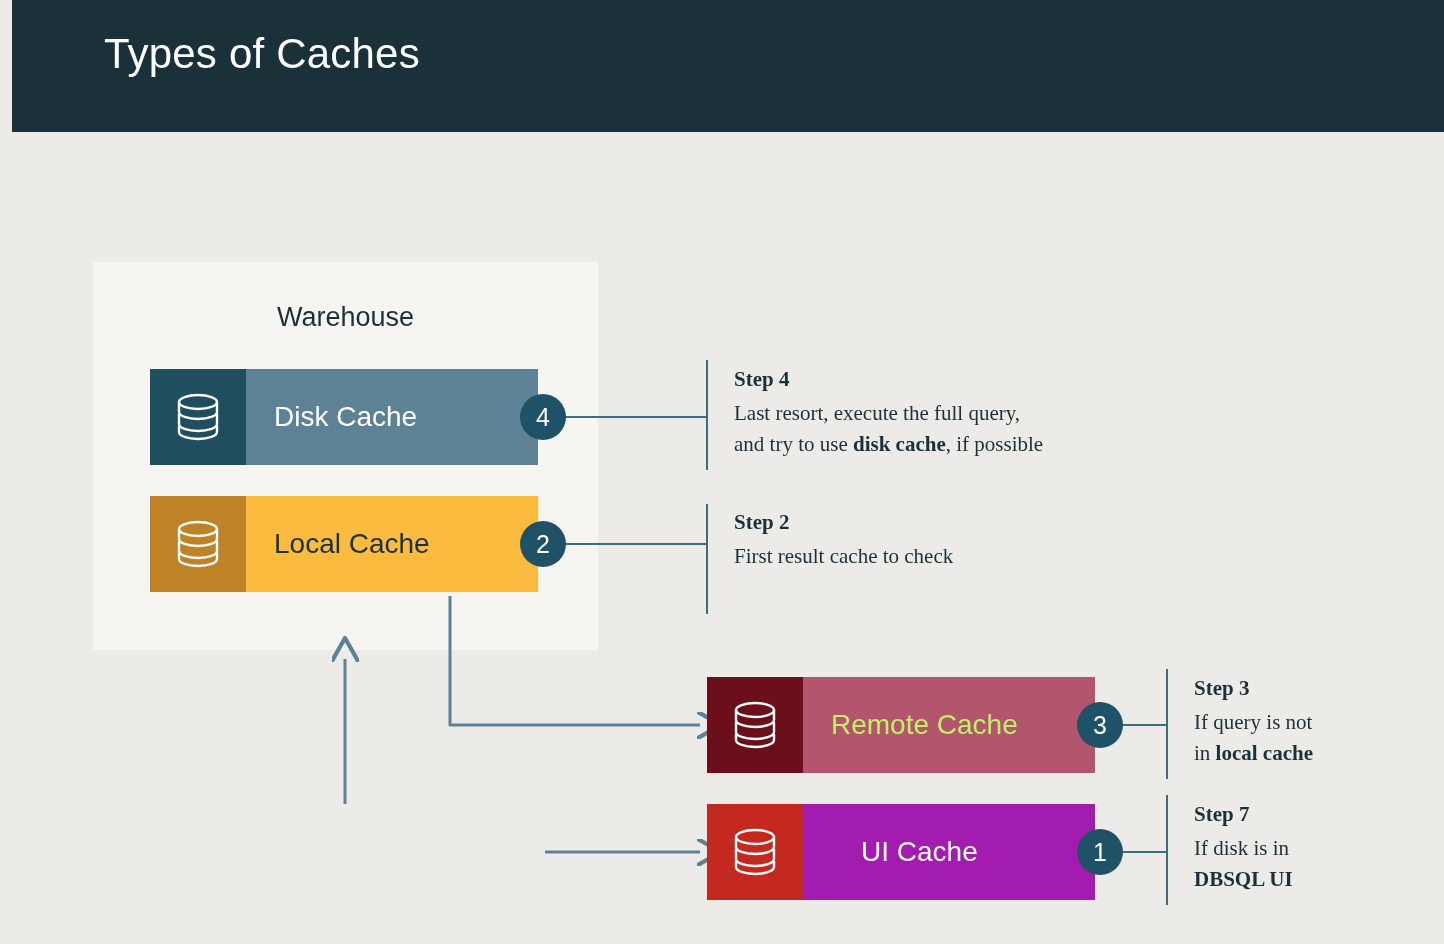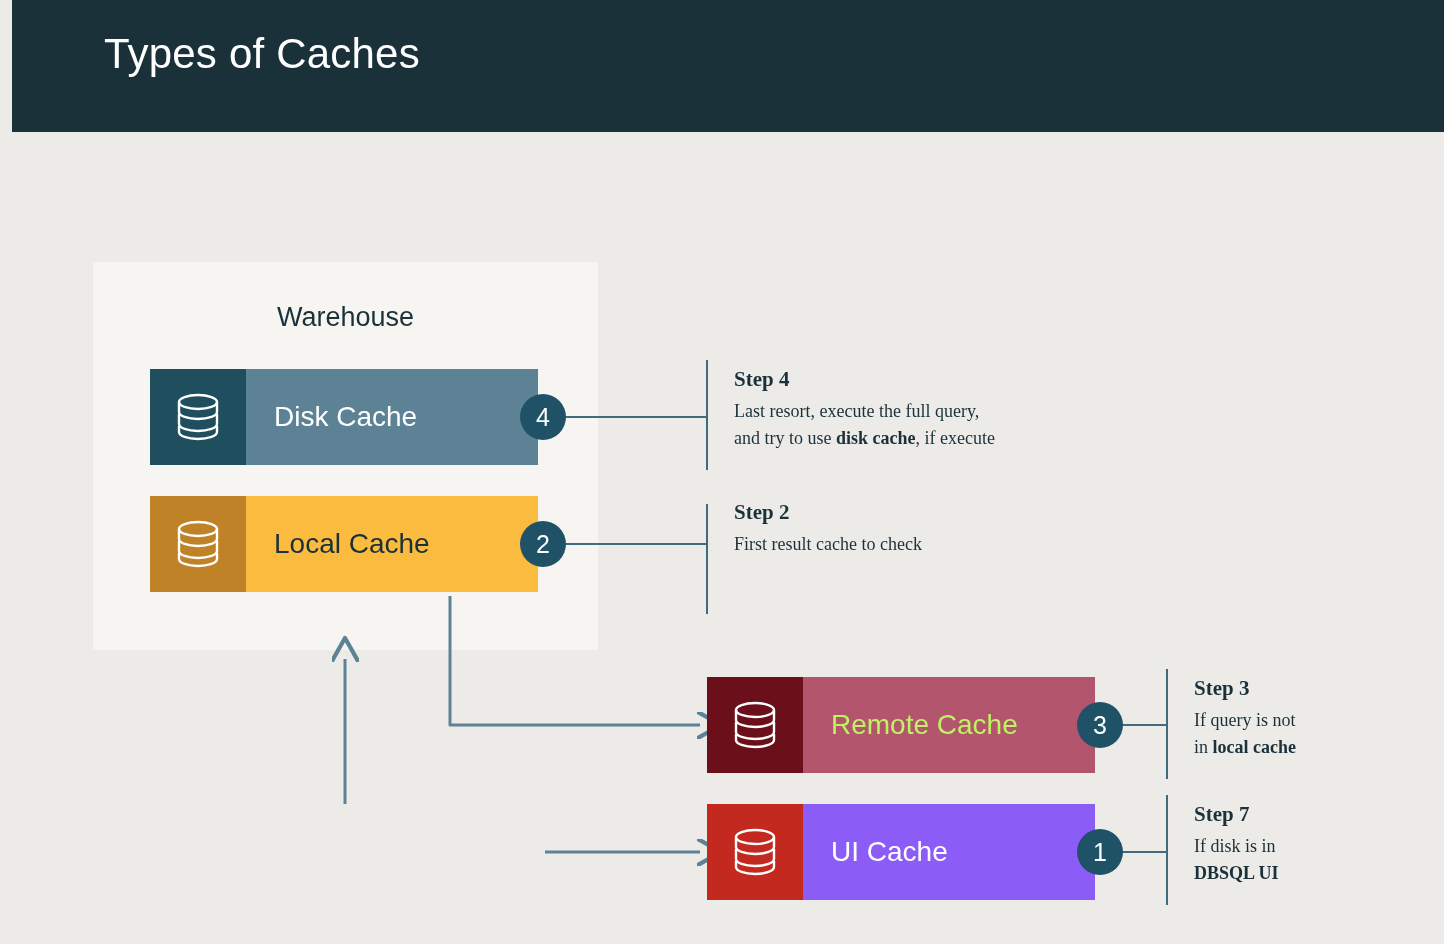--- a/index.html
+++ b/index.html
@@ -102,21 +102,21 @@
 
   .local-icon  { background: #bf8226; }
   .local-body  { background: #fbbb3e; }
   .local-body .bar-label { color: #1b3139; }
 
   .remote-icon { background: #6b0f1a; }
   .remote-body { background: #b3556d; }
   .remote-body .bar-label { color: #bef264; }
 
   .ui-icon     { background: #c3291e; }
-  .ui-body     { background: #8b5cf6; }
+  .ui-body     { background: #a21caf; padding-left: 30px; }
   .ui-body .bar-label { color: #ffffff; }
 
   .query-icon  { background: #00875a; }
   .query-body  { background: #3dbd8e; }
   .query-body .bar-label { color: #ffffff; }
 
   
   .badge {
     position: absolute;
     width: 46px;
@@ -140,28 +140,28 @@
     position: absolute;
     color: #1b3139;
     font-family: Liberation Serif, serif;
   }
   .step-title {
     font-size: 21px;
     font-weight: bold;
     margin-bottom: 6px;
   }
   .step-line {
-    font-size: 18px;
+    font-size: 21px;
     line-height: 1.48;
     white-space: nowrap;
   }
   .step-line b { font-weight: bold; }
 
   .step-4-block { left: 734px; top: 203px; }
-  .step-2-block { left: 734px; top: 336px; }
+  .step-2-block { left: 734px; top: 346px; }
   .step-3-block { left: 1194px; top: 512px; }
   .step-1-block { left: 1194px; top: 638px; }
 
   
   .bracket {
     position: absolute;
     width: 2px;
     background: #3f6b7d;
   }
   .bracket-4 { left: 706px; top: 196px;  height: 110px; }
@@ -295,21 +295,21 @@
 
   <div class="bracket bracket-3"></div>
   <div class="connector connector-3"></div>
 
   <div class="bracket bracket-1"></div>
   <div class="connector connector-1"></div>
 
   <div class="step-block step-4-block">
     <div class="step-title">Step 4</div>
     <div class="step-line">Last resort, execute the full query,</div>
-    <div class="step-line"><span>and try to use </span><b>disk cache</b><span>, if execute</span></div>
+    <div class="step-line"><span>and try to use </span><b>disk cache</b><span>, if possible</span></div>
   </div>
 
   <div class="step-block step-2-block">
     <div class="step-title">Step 2</div>
     <div class="step-line">First result cache to check</div>
   </div>
 
   <div class="step-block step-3-block">
     <div class="step-title">Step 3</div>
     <div class="step-line">If query is not</div>

